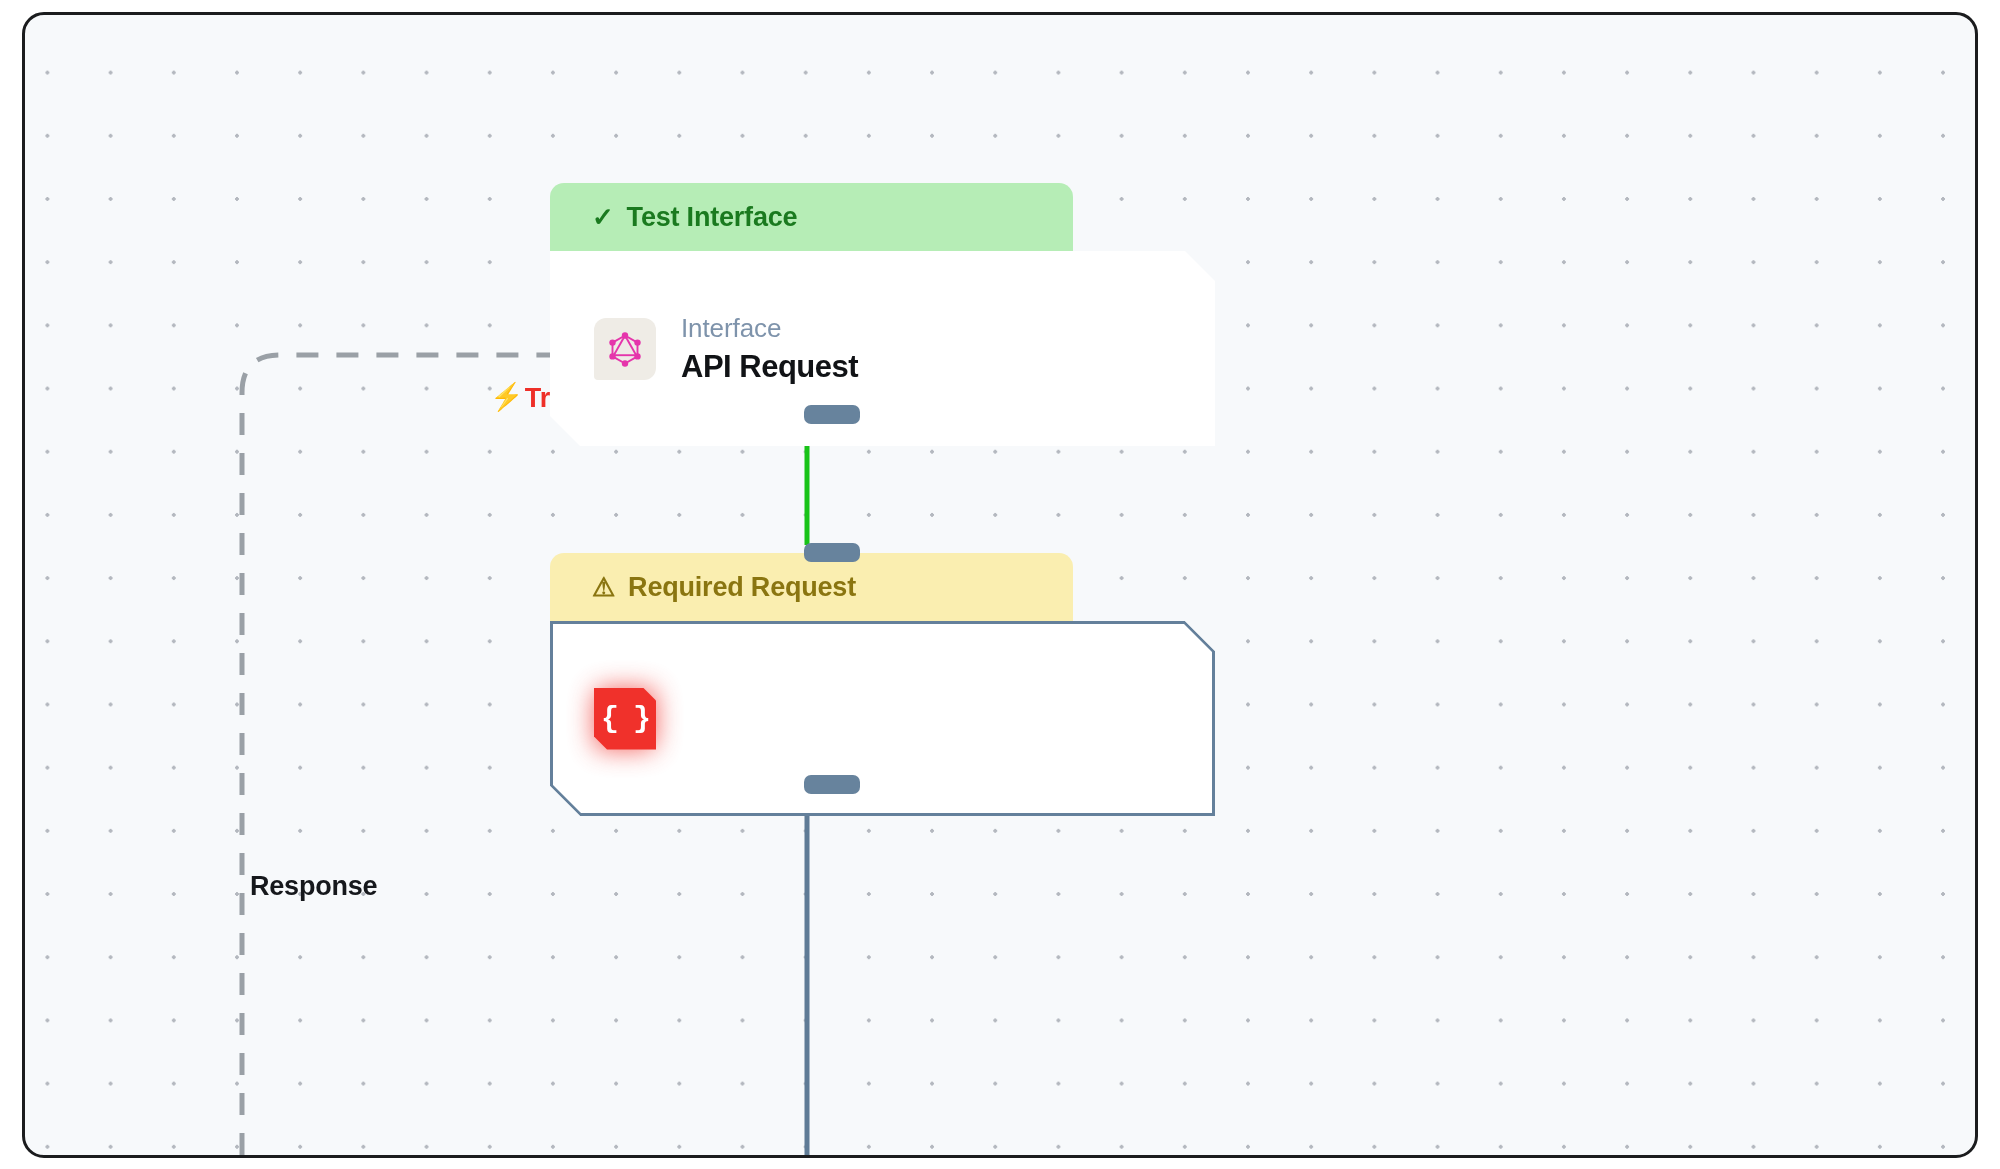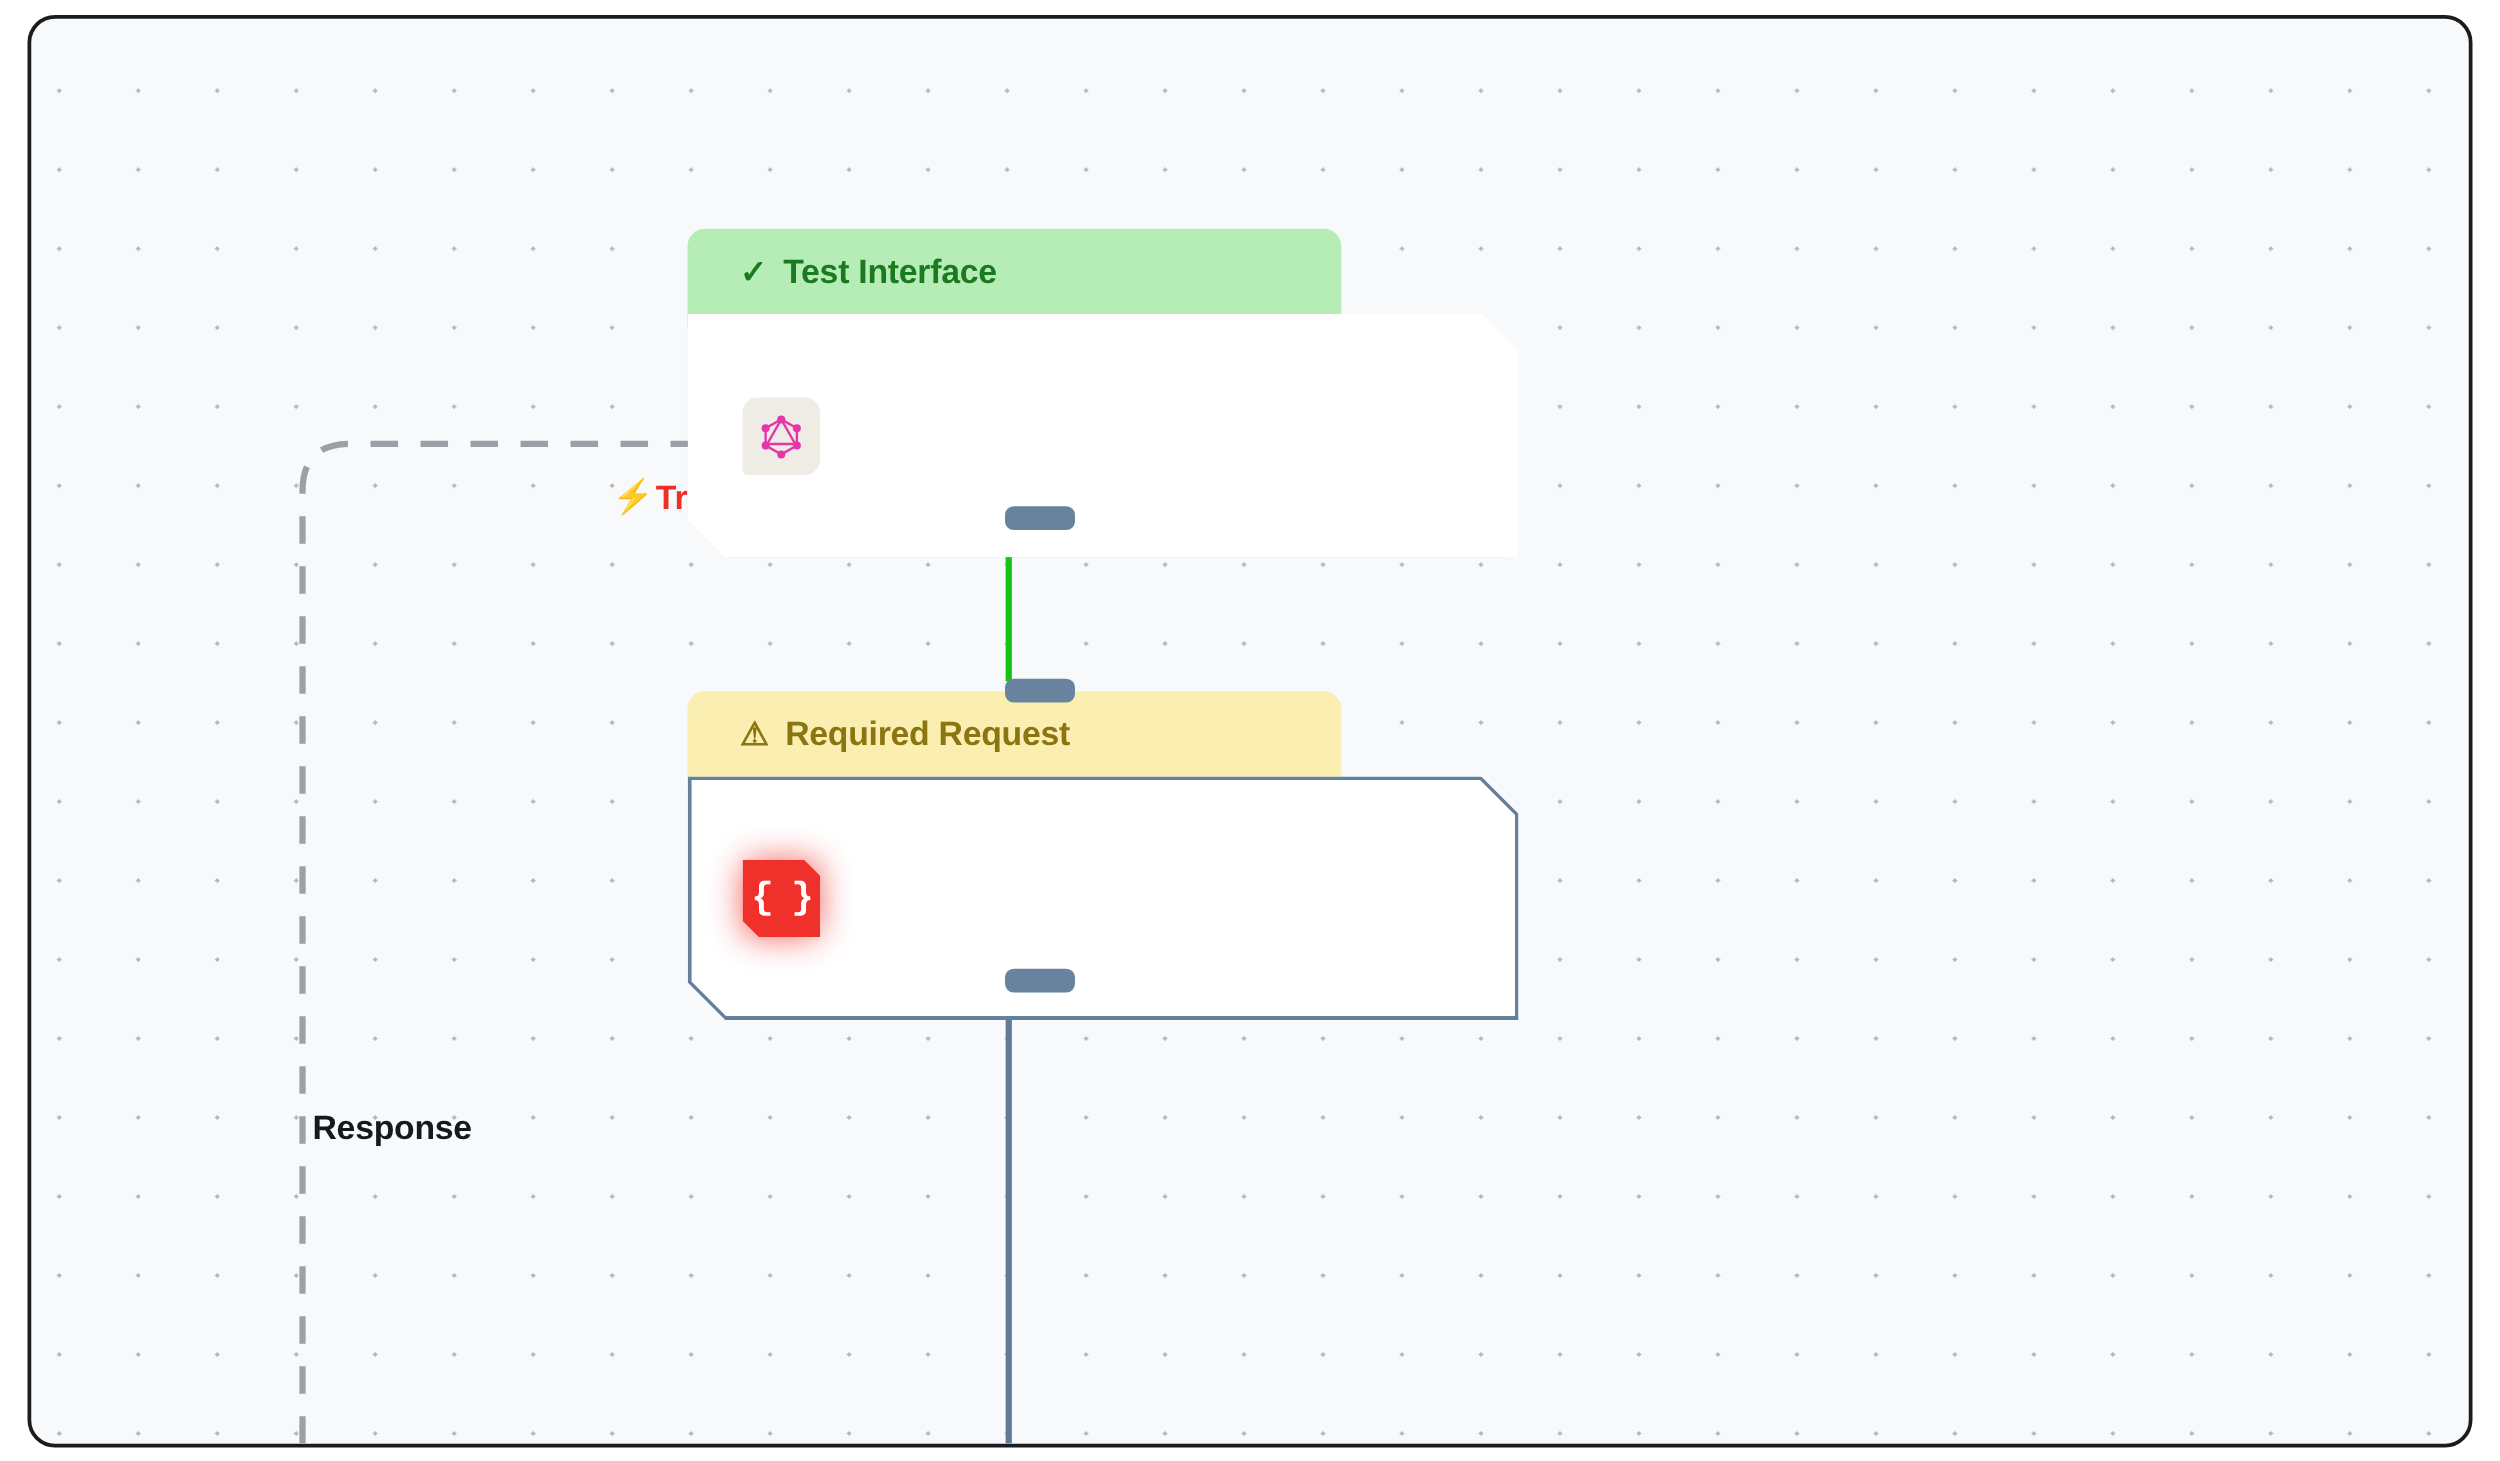--- a/index.html
+++ b/index.html
@@ -68,21 +68,20 @@
     display: inline-block;
     transform: translateY(-1px);
   }
   #response-label {
     left: 225px;
     top: 856px;
     font-size: 27px;
     color: #16181c;
     font-weight: 700;
     letter-spacing: -0.2px;
-    margin-top: 16px;
   }
 
   
   .node {
     position: absolute;
   }
 
   
   .banner {
     position: relative;
@@ -310,20 +309,24 @@
               <circle cx="20" cy="6.5" r="3.2"></circle>
               <circle cx="32.5" cy="13.6" r="3.2"></circle>
               <circle cx="32.5" cy="27.4" r="3.2"></circle>
               <circle cx="20" cy="34.5" r="3.2"></circle>
               <circle cx="7.5" cy="27.4" r="3.2"></circle>
               <circle cx="7.5" cy="13.6" r="3.2"></circle>
             </g>
           </svg>
         </div>
       </div>
+      <div class="node-text">
+        <div class="node-kind">Interface</div>
+        <div class="node-title">API Request</div>
+      </div>
     </div>
 
     <div class="port" style="left:254px; top:222px;"></div>
   </div>
 
   <div class="node" id="json-generator-node" style="left:525px; top:538px;">
 
     <div class="port" style="left:254px; top:-10px;"></div>
 
     <div class="banner warning" style="width:523px;">

